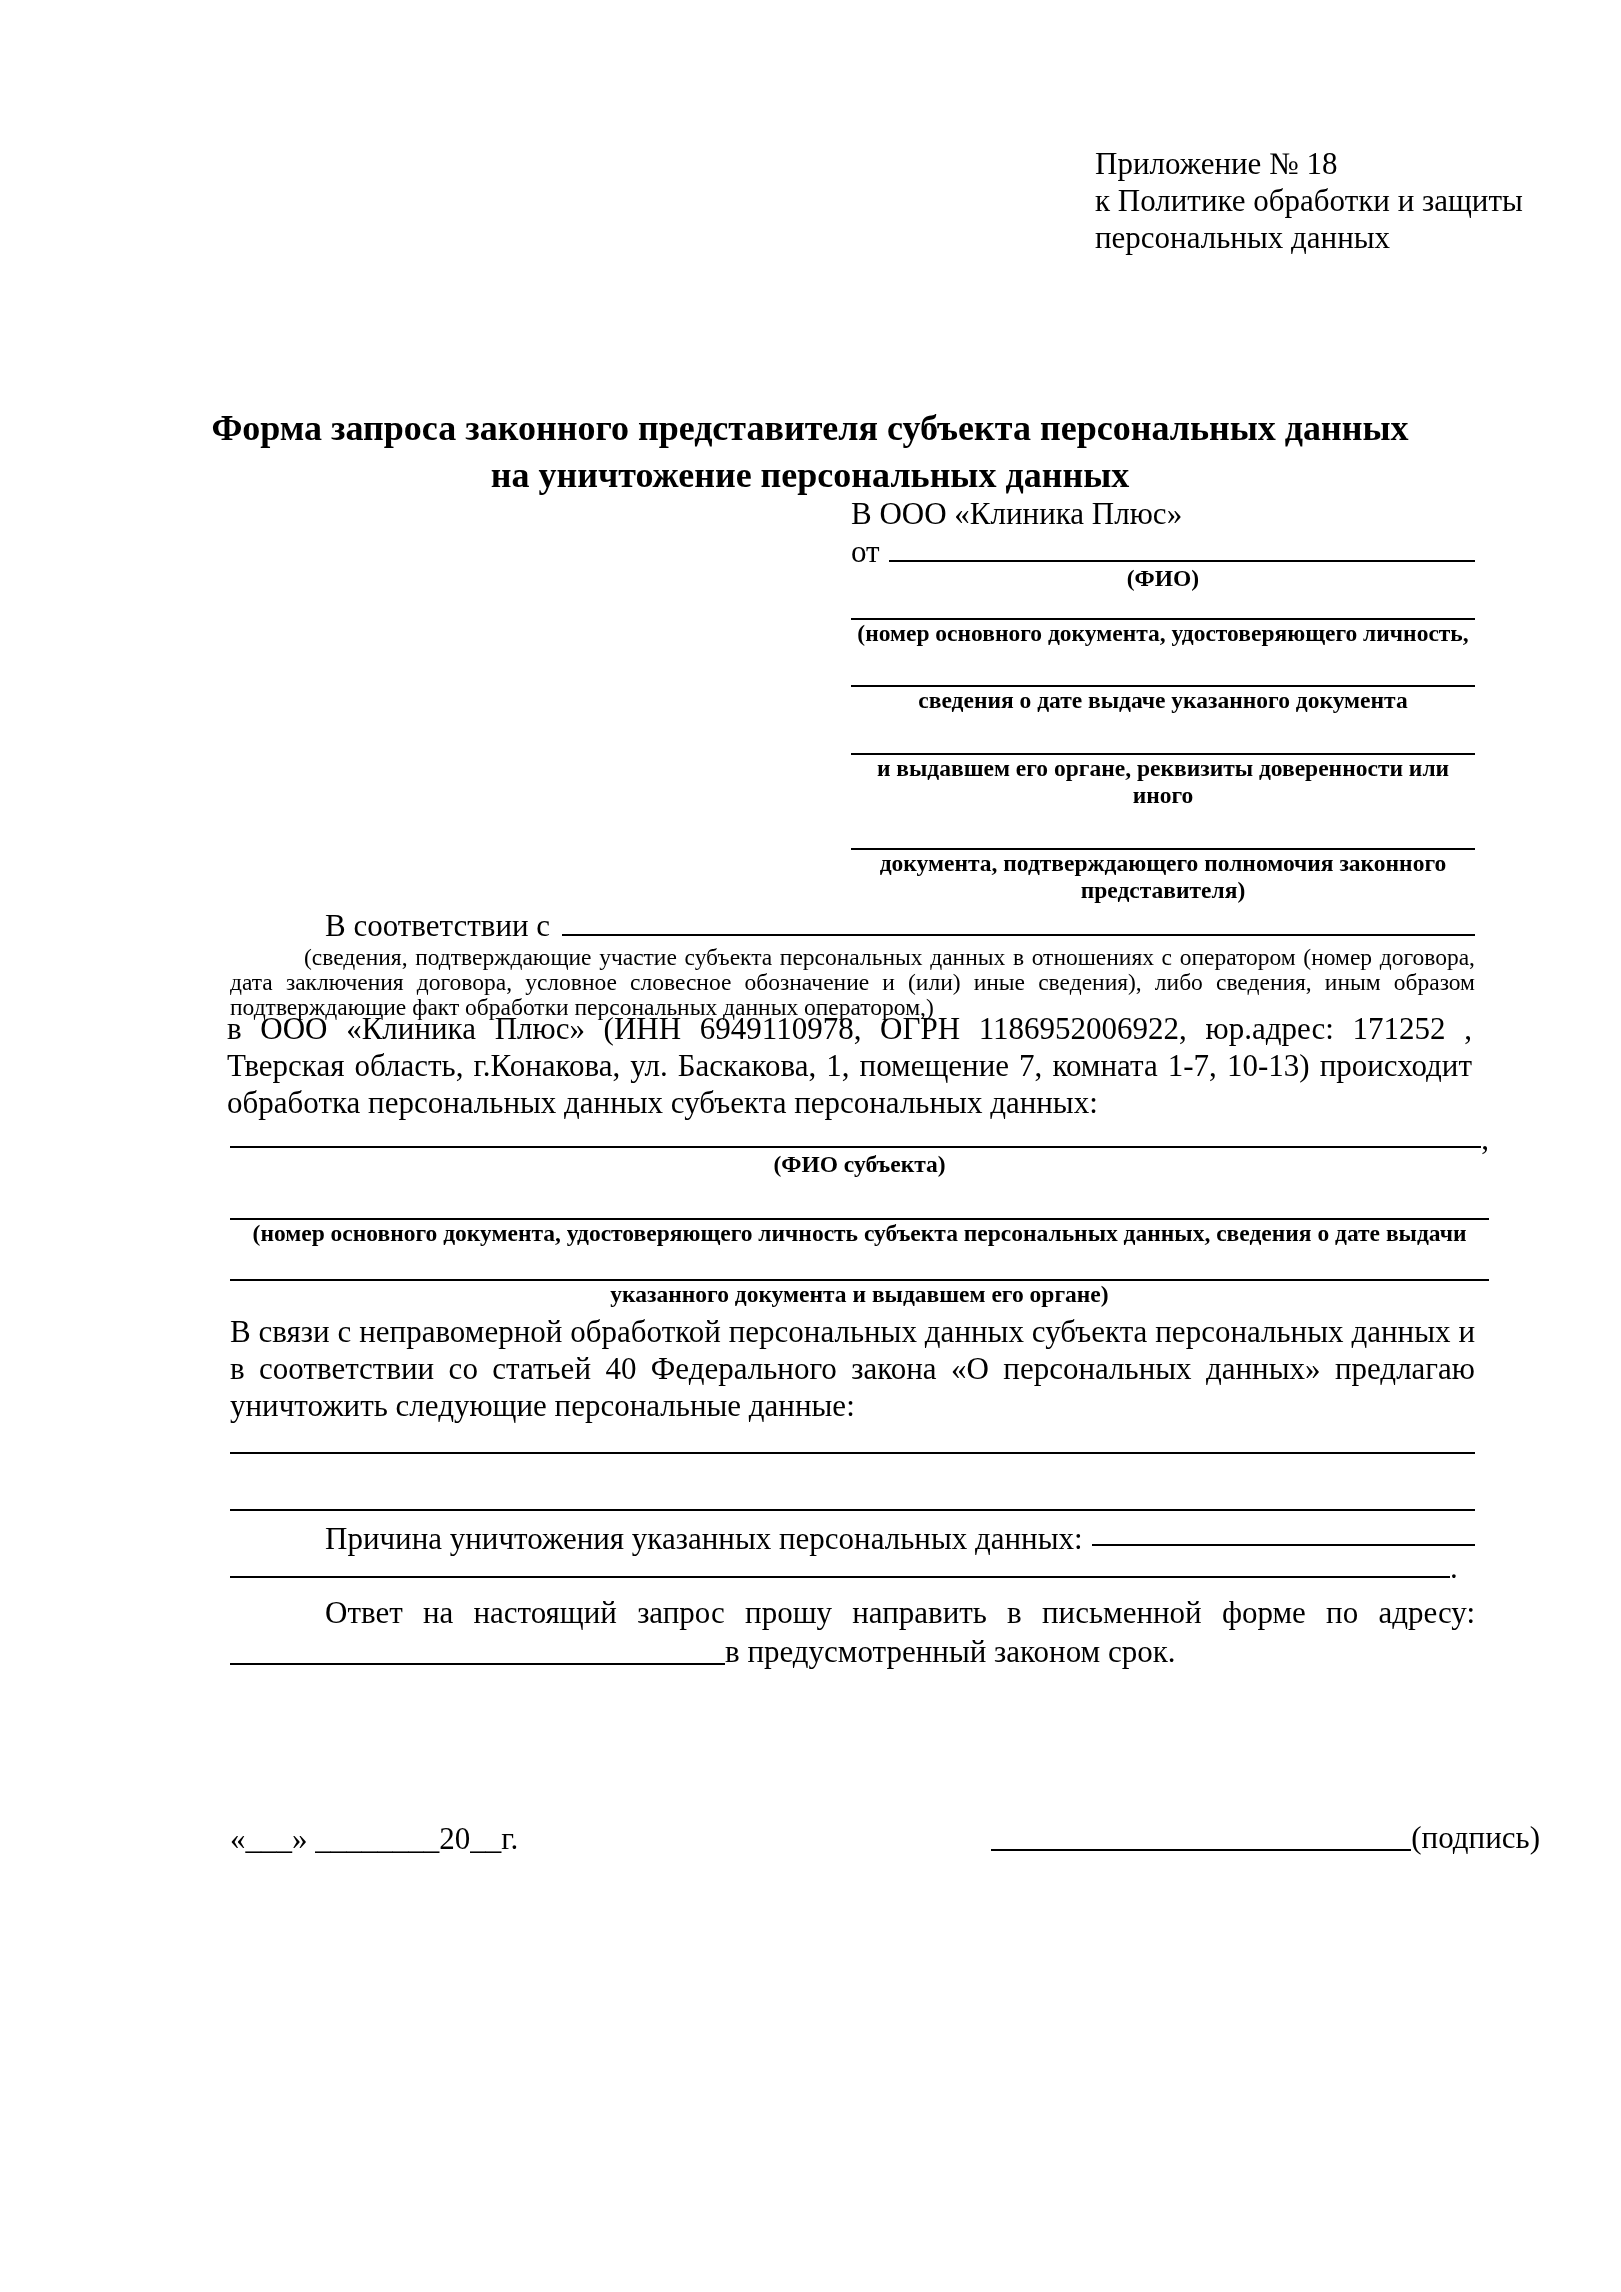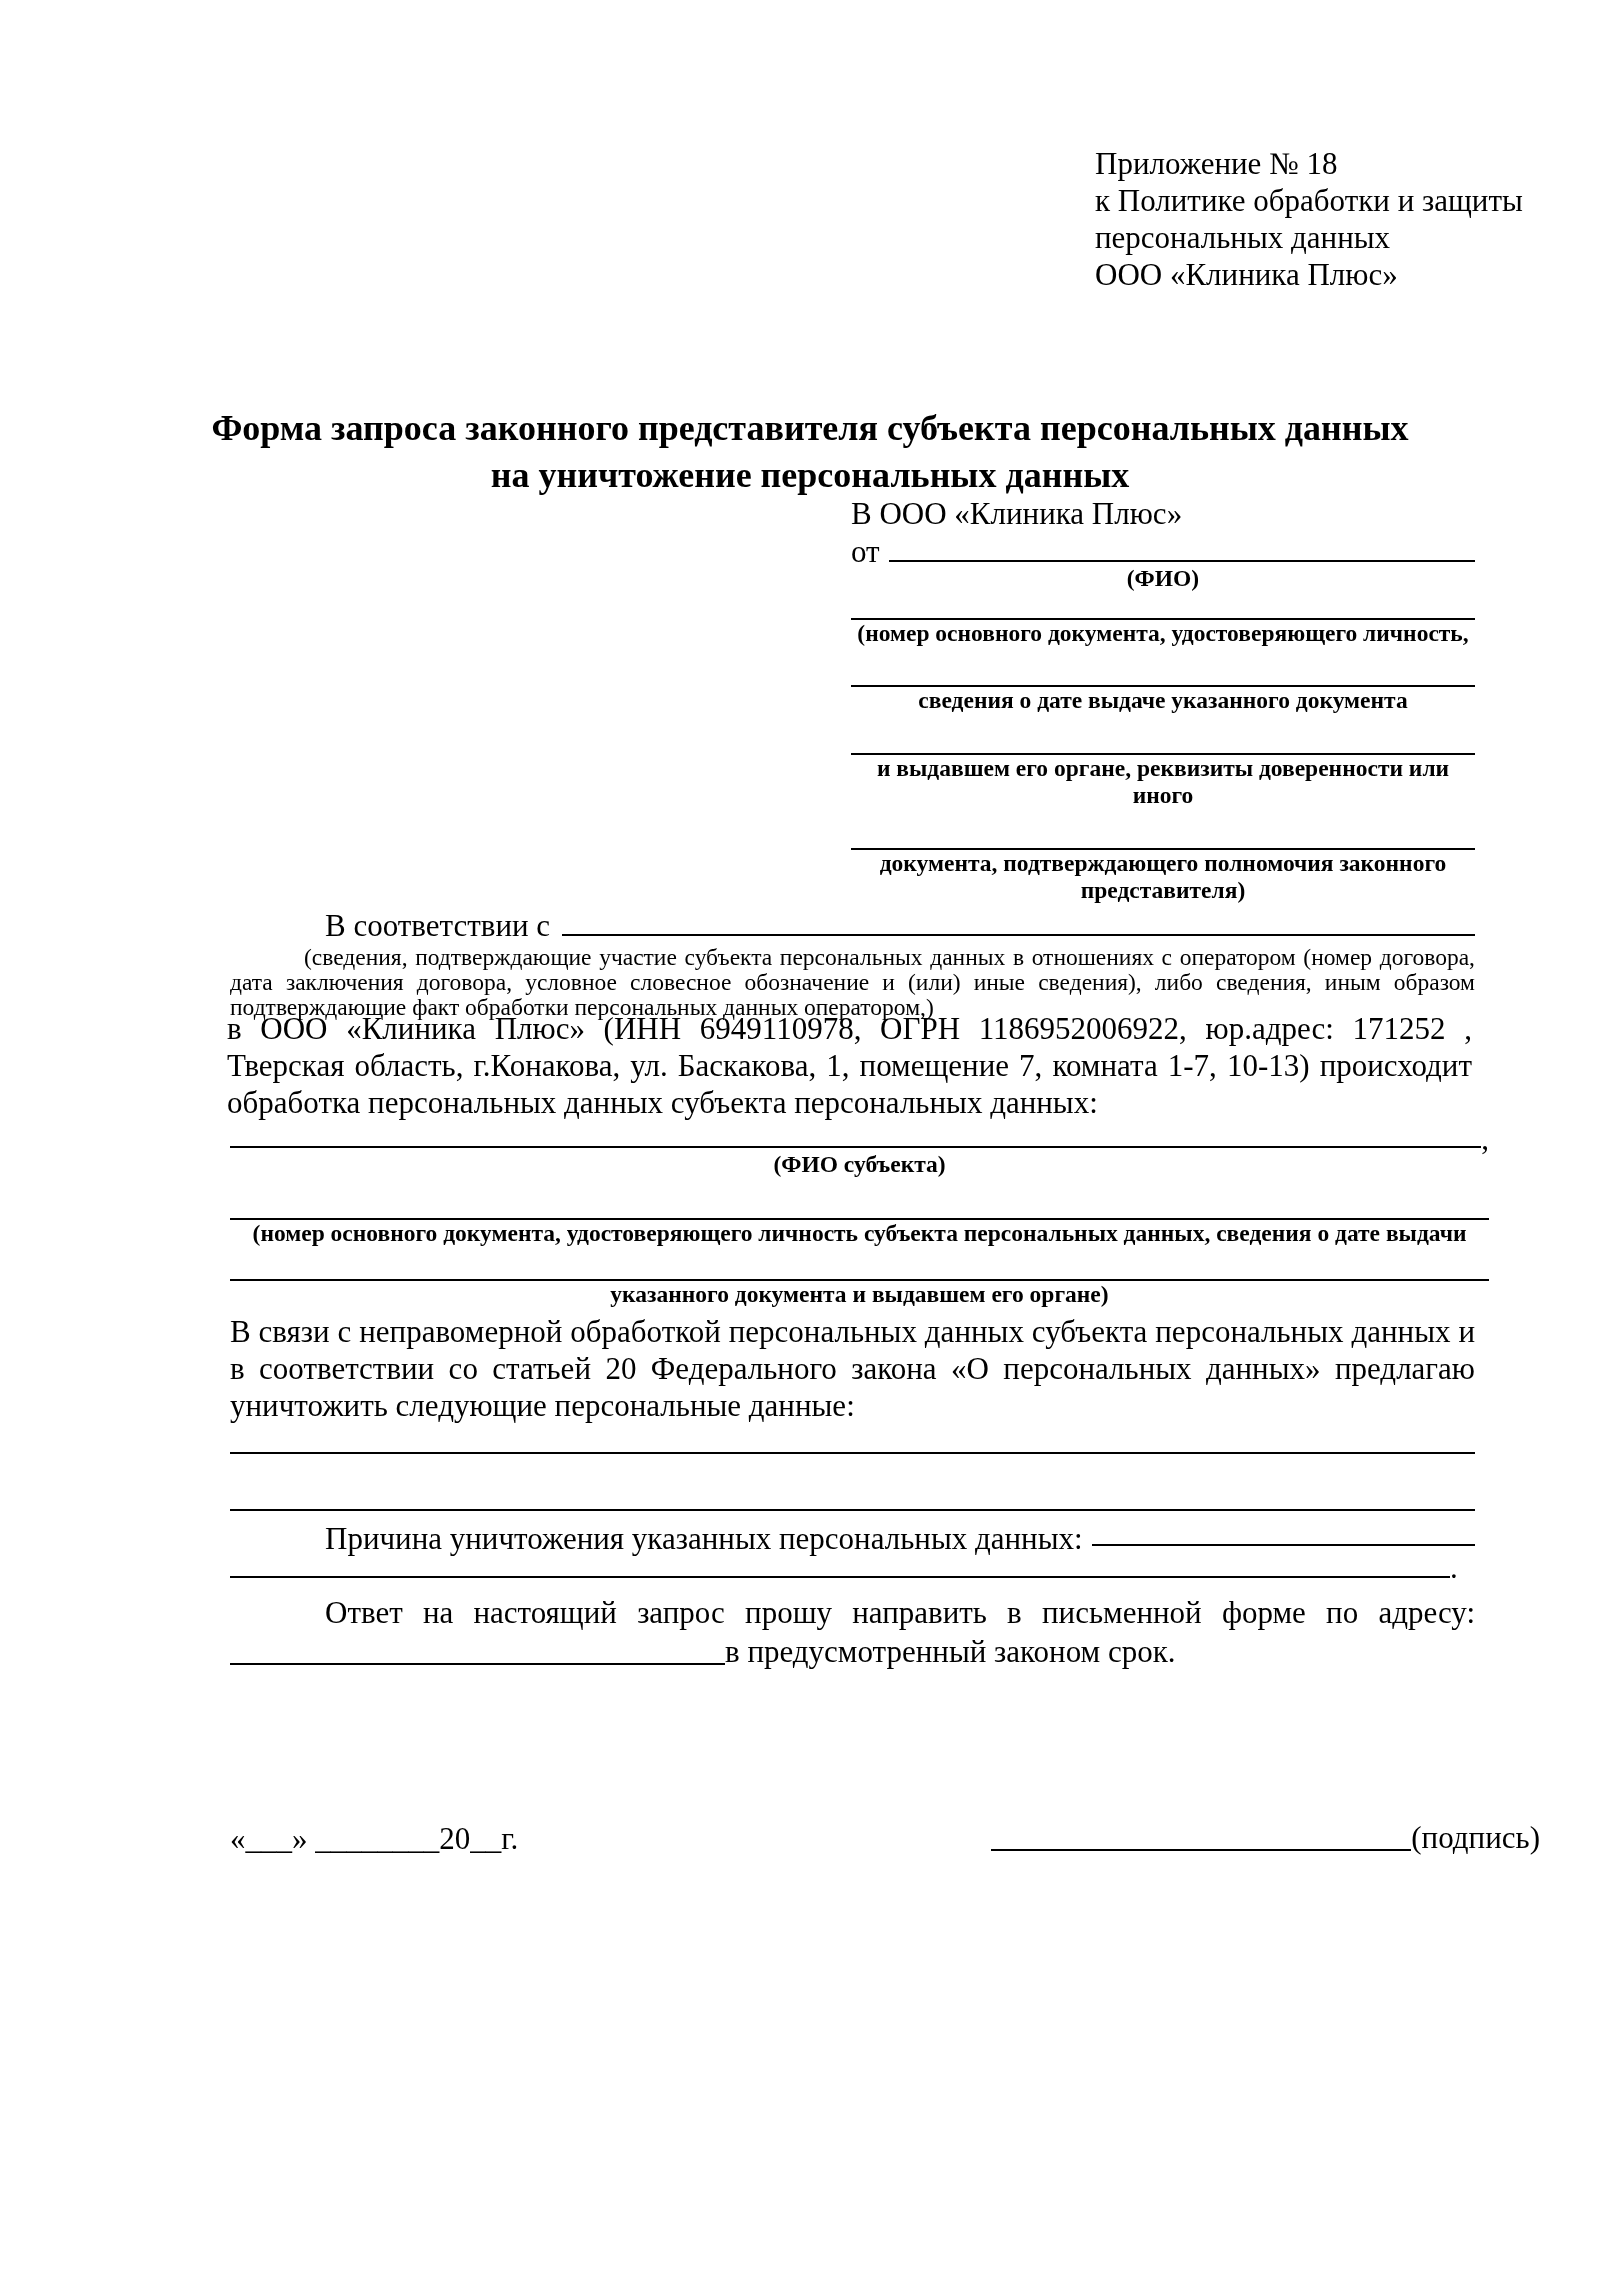--- a/index.html
+++ b/index.html
@@ -71,21 +71,20 @@
 </style>
 </head>
 <body>
 
 <div class="page">
 
   <div class="abs header-block">
     <div>Приложение № 18</div>
     <div>к Политике обработки и защиты</div>
     <div>персональных данных</div>
-    <div>ООО «Клиника Плюс»</div>
   </div>
 
   <div class="abs title">
     <div>Форма запроса законного представителя субъекта персональных данных</div>
     <div>на уничтожение персональных данных</div>
   </div>
 
   <div class="abs addressee">
     <div class="org-line">В ООО «Клиника Плюс»</div>
     <div class="from-row">
@@ -119,21 +118,21 @@
       <span class="fill"></span>
       <span class="comma">,</span>
     </div>
     <div class="cap">(ФИО субъекта)</div>
     <div class="rule sub-rule1"></div>
     <div class="cap">(номер основного документа, удостоверяющего личность субъекта персональных данных, сведения о дате выдачи</div>
     <div class="rule sub-rule2"></div>
     <div class="cap">указанного документа и выдавшем его органе)</div>
   </div>
 
-  <div class="abs req-par">В связи с неправомерной обработкой персональных данных субъекта персональных данных и в соответствии со статьей 20 Федерального закона «О персональных данных» предлагаю уничтожить следующие персональные данные:</div>
+  <div class="abs req-par">В связи с неправомерной обработкой персональных данных субъекта персональных данных и в соответствии со статьей 40 Федерального закона «О персональных данных» предлагаю уничтожить следующие персональные данные:</div>
 
   <div class="abs rule-a"></div>
   <div class="abs rule-b"></div>
 
   <div class="abs reason-row">
     <span class="indent-sp"></span>
     <span class="reason-label">Причина уничтожения указанных персональных данных:</span>
     <span class="fill"></span>
   </div>
   <div class="abs period-row">

